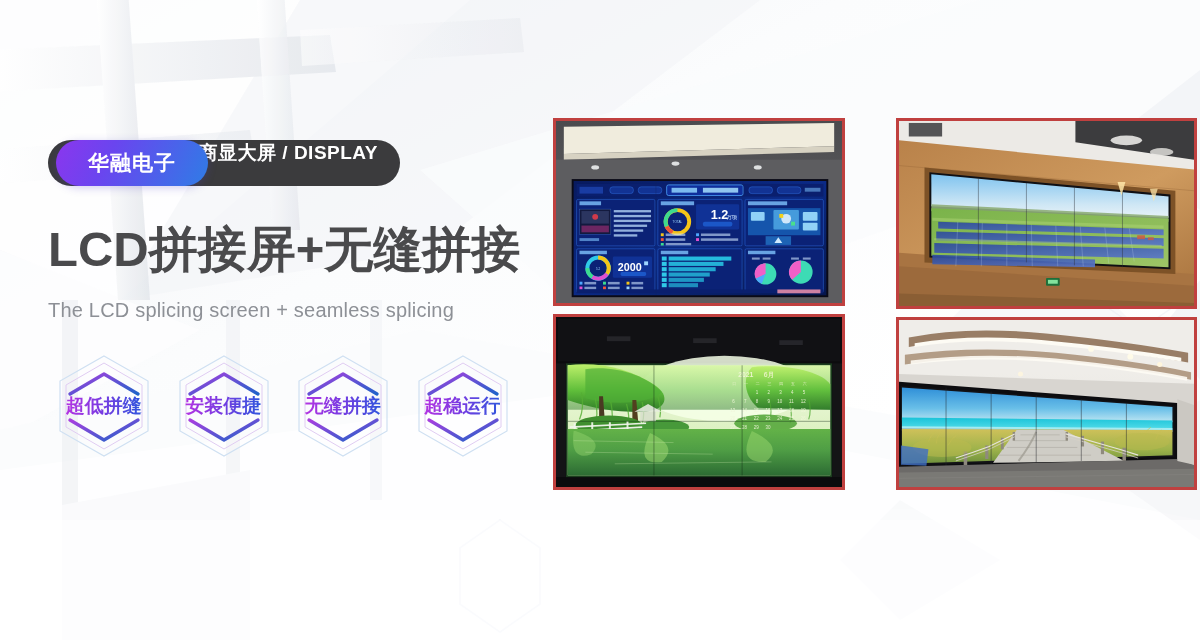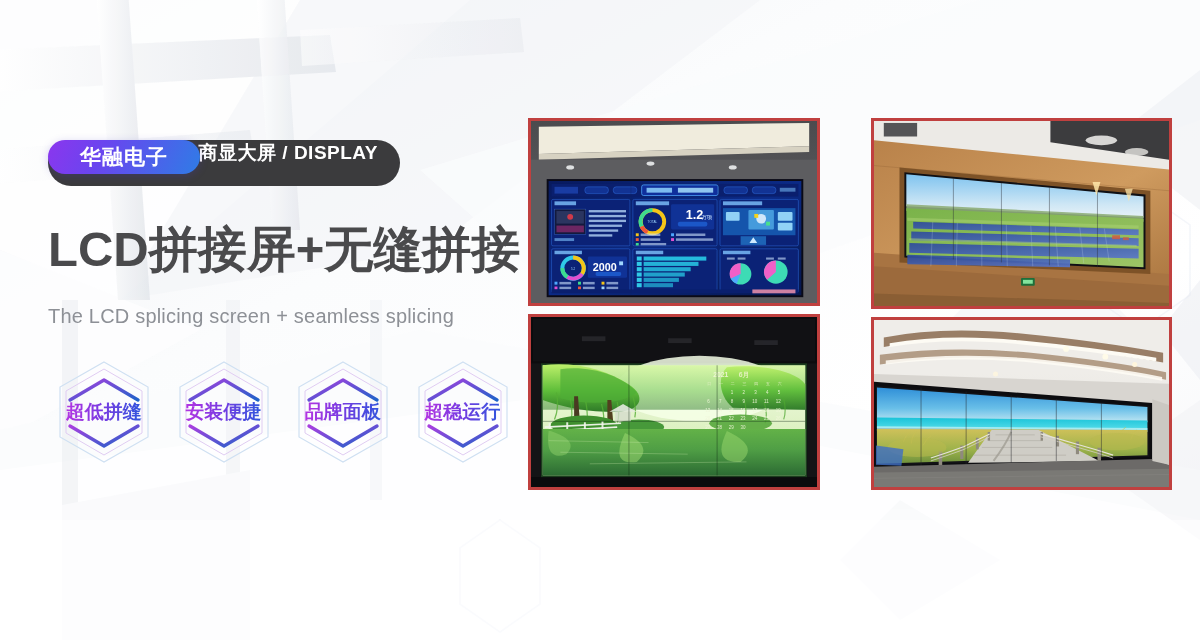--- a/index.html
+++ b/index.html
@@ -24,59 +24,59 @@
     position:absolute;left:0;top:0;height:46px;width:352px;
     background:#3b3b3d;border-radius:23px;
     display:flex;justify-content:flex-end;
     padding-right:22px;box-sizing:border-box;
   }
   .badge-dark-text{
     color:#ffffff;font-size:19px;font-weight:bold;letter-spacing:.5px;
     white-space:nowrap;
   }
   .badge-brand{
-    position:absolute;left:0;top:0;height:34px;width:152px;
+    position:absolute;left:8px;top:0;height:46px;width:152px;
     border-radius:23px;
     background:linear-gradient(115deg,#8b36ee 0%,#6a45ef 35%,#2f7ce6 100%);
     display:flex;align-items:center;justify-content:center;
     box-shadow:0 2px 8px rgba(80,60,200,.25);
   }
   .badge-brand-text{
     color:#ffffff;font-size:21px;font-weight:bold;letter-spacing:1px;
     white-space:nowrap;
   }
 
   
   .headline{
     margin-top:38px;
     font-size:49px;line-height:1.04;font-weight:bold;color:#4a4a4c;
     letter-spacing:0px;white-space:nowrap;text-align:center;
   }
   .subhead{
-    margin-top:30px;
+    margin-top:24px;
     font-size:20px;color:#8d9096;letter-spacing:.2px;white-space:nowrap;
   }
 
   
   .features{margin-top:28px;display:flex;gap:8px;}
   .feature{position:relative;width:112px;height:112px;display:flex;
     align-items:center;justify-content:center;}
   .feature svg{position:absolute;left:0;top:0;width:112px;height:112px;}
   .feature-label{
     position:relative;z-index:2;
     font-size:19px;font-weight:bold;white-space:nowrap;
     background:linear-gradient(90deg,#b435e2 0%,#7b3ae2 45%,#2f56dd 100%);
     -webkit-background-clip:text;background-clip:text;
     -webkit-text-fill-color:transparent;color:#7b3ae2;
   }
 
   
   .photos{position:absolute;left:528px;top:118px;width:644px;height:372px;}
   .shot{position:absolute;border:3px solid #c0403f;box-sizing:border-box;
-    overflow:hidden;background:#111;}
+    overflow:hidden;background:#111;margin-left:25px;}
   .shot svg{display:block;width:100%;height:100%;}
   #shot-dashboard{left:0;top:0;width:292px;height:188px;}
   #shot-solar{left:343px;top:0;width:301px;height:191px;}
   #shot-park{left:0;top:196px;width:292px;height:176px;}
   #shot-beach{left:343px;top:199px;width:301px;height:173px;}
 </style>
 </head>
 <body>
 
 <div class="banner">
@@ -194,21 +194,21 @@
             <linearGradient id="hg3" x1="0" y1="0" x2="1" y2="1">
               <stop offset="0%" stop-color="#a93fe0"></stop>
                 <stop offset="100%" stop-color="#1f63c9"></stop>
             </linearGradient>
           </defs>
           <polygon points="56,6 100,31 100,81 56,106 12,81 12,31" fill="none" stroke="#cfe0f2" stroke-width="1.2"></polygon>
           <polygon points="56,13 94,35 94,77 56,99 18,77 18,35" fill="none" stroke="#e0ccf2" stroke-width="1"></polygon>
           <polyline points="22,44 56,24 90,44" fill="none" stroke="url(#hg3)" stroke-width="3.4" stroke-linecap="round" stroke-linejoin="round"></polyline>
           <polyline points="22,70 56,90 90,70" fill="none" stroke="url(#hg3)" stroke-width="3.4" stroke-linecap="round" stroke-linejoin="round"></polyline>
         </svg>
-        <span class="feature-label">品牌面板</span>
+        <span class="feature-label">无缝拼接</span>
       </div>
 
       <div class="feature">
         <svg viewBox="0 0 112 112">
           <defs>
             <linearGradient id="hg4" x1="0" y1="0" x2="1" y2="1">
               <stop offset="0%" stop-color="#a93fe0"></stop>
                 <stop offset="100%" stop-color="#1f63c9"></stop>
             </linearGradient>
           </defs>

